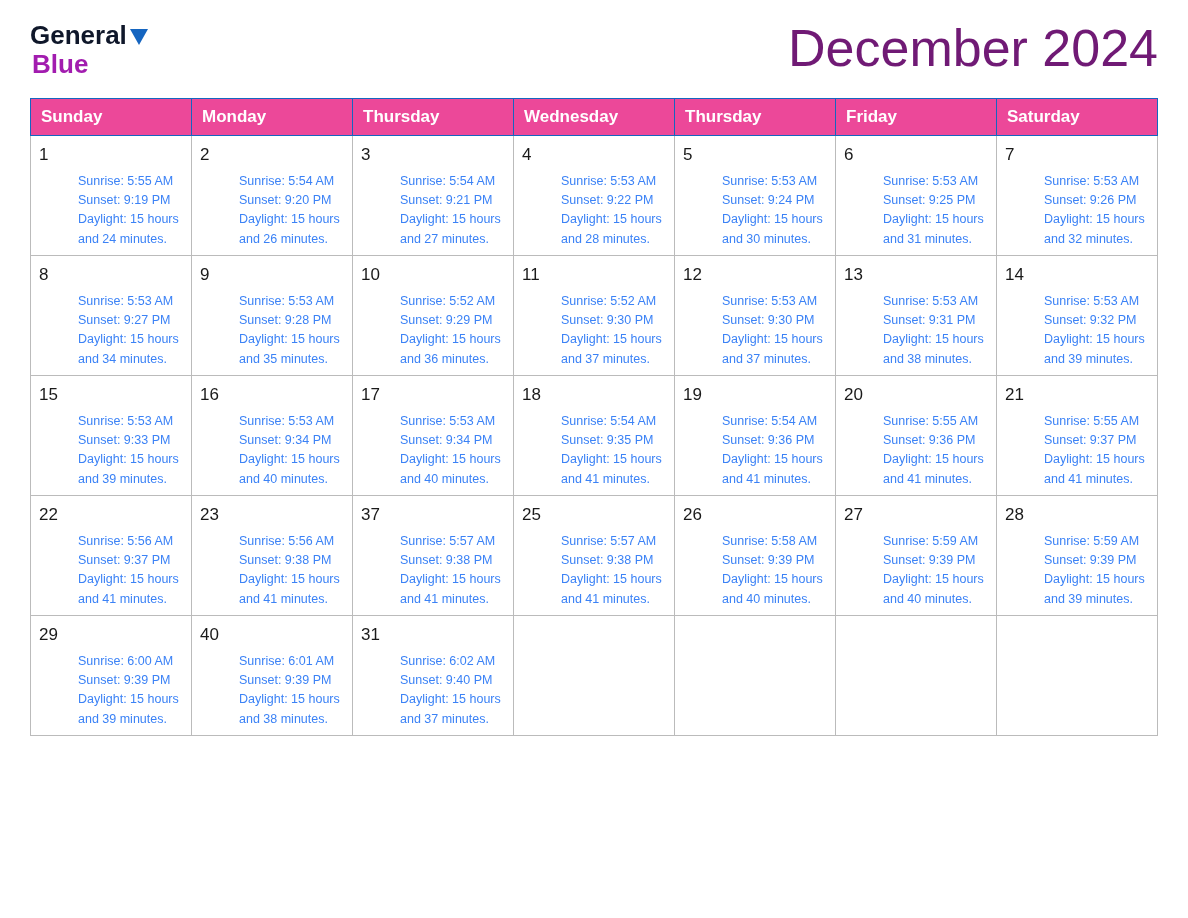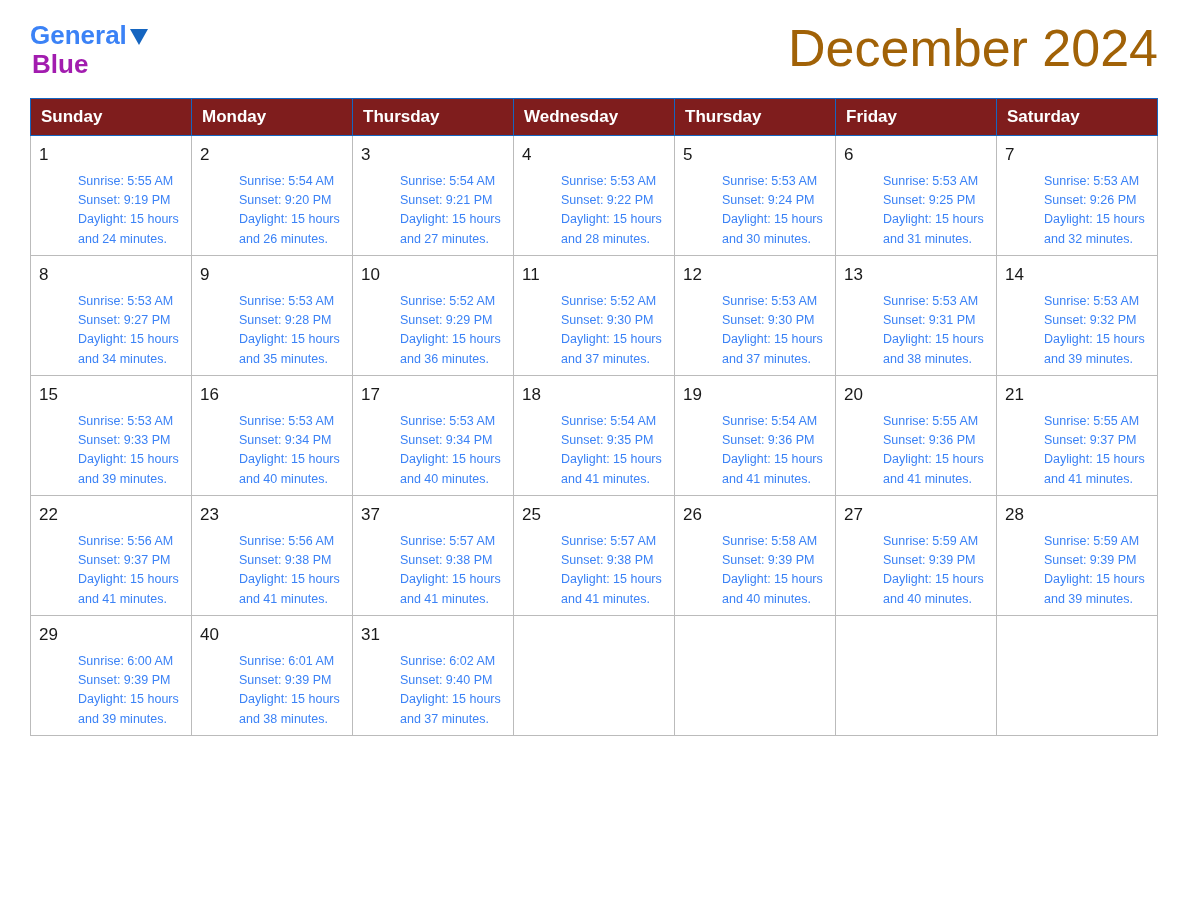--- a/index.html
+++ b/index.html
@@ -14,49 +14,49 @@
     .header {
       display: flex;
       justify-content: space-between;
       align-items: flex-start;
       margin-bottom: 18px;
     }
 
     .logo-text-general {
       font-size: 26px;
       font-weight: bold;
-      color: #3b82f6;
+      color: #0f172a;
       font-family: Arial, sans-serif;
     }
 
     .title-block {
       text-align: right;
     }
 
     .month-title {
       font-size: 52px;
       font-weight: normal;
-      color: #a16207;
+      color: #701a75;
       line-height: 1.1;
     }
 
     .subtitle {
       font-size: 22px;
       color: #444;
       margin-top: 4px;
     }
 
     .calendar {
       width: 100%;
       border-collapse: collapse;
       border: 1px solid #999;
     }
 
     .calendar thead tr th {
-      background-color: #7f1d1d;
+      background-color: #ec4899;
       color: #fff;
       font-size: 17px;
       font-weight: bold;
       padding: 8px 10px;
       text-align: left;
       border: 1px solid #1565c0;
       margin-left: 26px;
     }
 
     .calendar tbody tr td {

